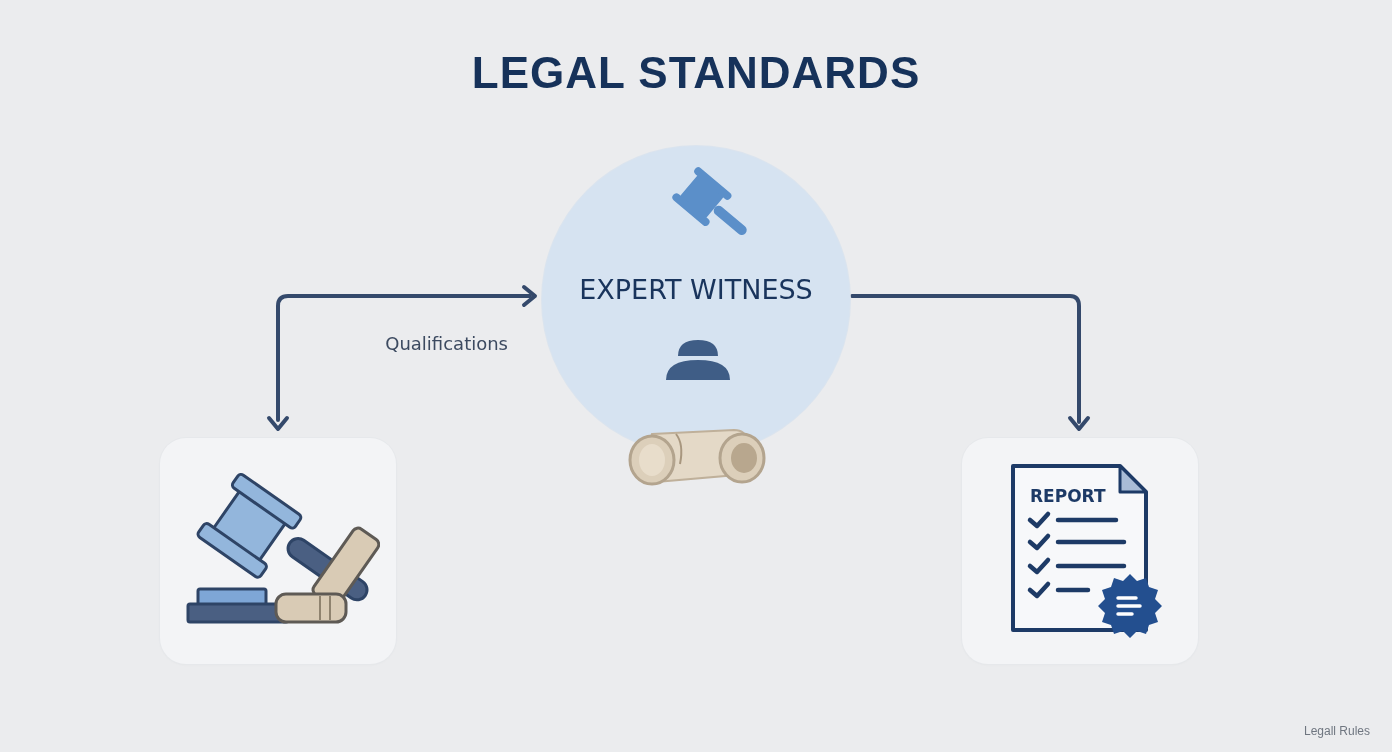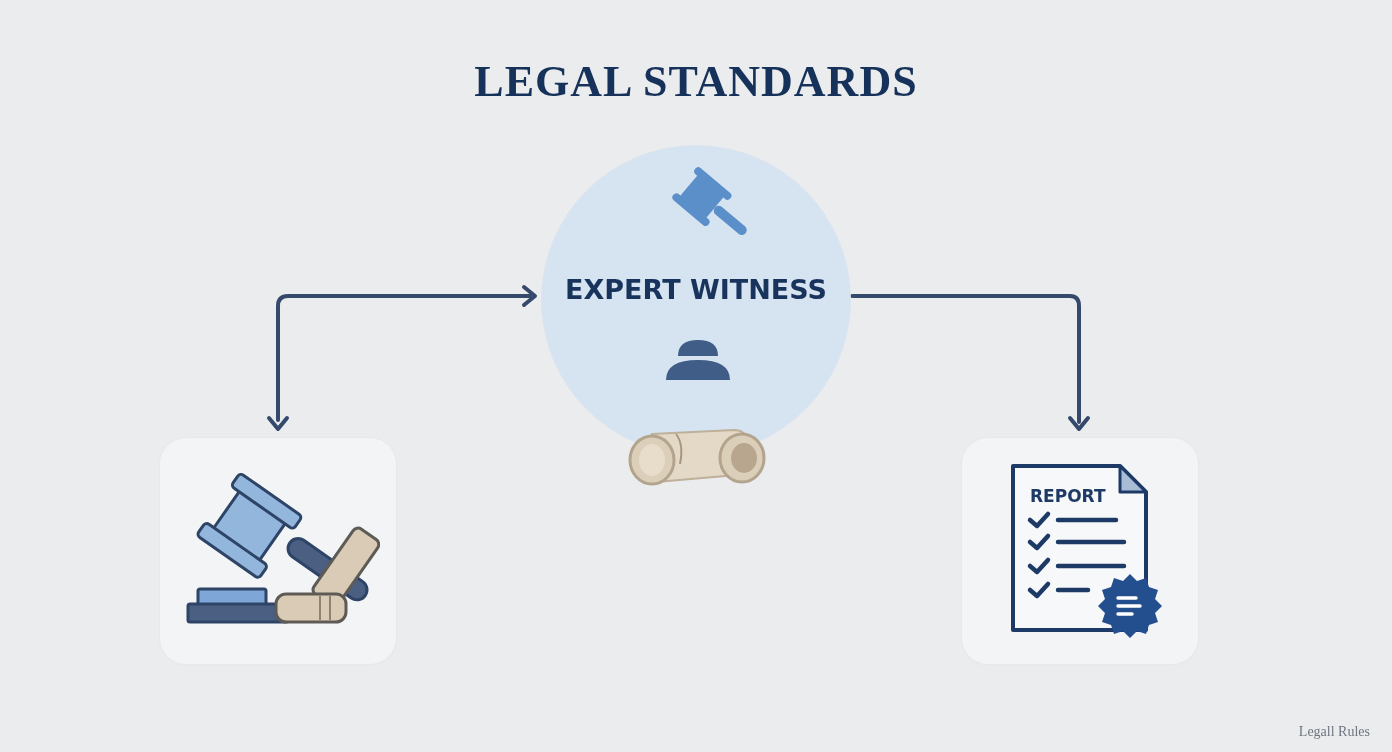--- a/index.html
+++ b/index.html
@@ -2,50 +2,50 @@
 <html><head>
 <meta charset="utf-8">
 <style>
   html, body { margin: 0; padding: 0; }
   body {
     width: 1392px; height: 752px; position: relative; overflow: hidden;
     background: #ebecee;
     font-family: "Liberation Sans", "DejaVu Sans", sans-serif;
   }
   .title {
-    position: absolute; left: 0; top: 56px; width: 1392px; text-align: center;
-    font-family: Liberation Serif, serif; font-weight: bold; font-size: 44px;
+    position: absolute; left: 0; top: 48px; width: 1392px; text-align: center;
+    font-family: Liberation Sans, sans-serif; font-weight: bold; font-size: 44px;
     letter-spacing: 1px; color: #16325a;
   }
   svg.connectors { position: absolute; left: 0; top: 0; }
   .hub {
     position: absolute; left: 542px; top: 146px; width: 308px; height: 308px;
     border-radius: 50%; background: #d6e3f1;
     box-shadow: 0 0 0 1px #dbe4ee;
   }
   .hub-label {
     position: absolute; left: 542px; top: 274px; width: 308px; text-align: center;
-    font-family: "DejaVu Sans", sans-serif; font-weight: bold; font-size: 27px;
+    font-family: "DejaVu Sans", sans-serif; font-weight: normal; font-size: 27px;
     color: #19345c; letter-spacing: 0px;
   }
   .qual {
     position: absolute; left: 330px; top: 331px; width: 178px; text-align: right;
     font-family: "DejaVu Sans", sans-serif; font-size: 18px; line-height: 26px;
     color: #3c4a60;
   }
   .card {
     position: absolute; width: 236px; height: 226px; border-radius: 26px;
     background: #f3f4f6;
     box-shadow: 0 0 0 1px #e6e8eb, 0 1px 3px rgba(0,0,0,0.03);
   }
   .card.left { left: 160px; top: 438px; }
   .card.right { left: 962px; top: 438px; }
   .icon { position: absolute; }
   .footer {
-    position: absolute; right: 22px; top: 724px; font-size: 14px; color: #6f7680; font-family: Liberation Serif, serif;
+    position: absolute; right: 22px; top: 724px; font-size: 12px; color: #6f7680;
   }
 </style>
 </head>
 <body>
 
 <div class="title">LEGAL STANDARDS</div>
 
 <svg class="connectors" width="1392" height="752">
   <g fill="none" stroke="#34496b" stroke-width="4" stroke-linecap="round" stroke-linejoin="round">
 
@@ -84,20 +84,21 @@
 <svg class="icon" style="left:626px;top:424px" width="144" height="64" viewBox="0 0 144 64">
   <path d="M26 10 L108 6 Q120 6 122 18 L122 50 L30 58 Q18 58 14 46 Z" fill="#e4d9c7" stroke="#bfb09a" stroke-width="2"></path>
   <ellipse cx="26" cy="36" rx="22" ry="24" fill="#dccfba" stroke="#b3a48e" stroke-width="3"></ellipse>
   <ellipse cx="26" cy="36" rx="13" ry="16" fill="#e8ddcb"></ellipse>
   <ellipse cx="116" cy="34" rx="22" ry="24" fill="#dccfba" stroke="#b3a48e" stroke-width="3"></ellipse>
   <ellipse cx="118" cy="34" rx="13" ry="15" fill="#b8a78e"></ellipse>
   <path d="M50 10 Q58 20 54 40" stroke="#a8977f" stroke-width="2" fill="none"></path>
 </svg>
 
 <div class="qual">
+  <div>Qualifications</div>
 </div>
 
 <div class="card left"></div>
 <svg class="icon" style="left:180px;top:470px" width="200" height="160" viewBox="0 0 200 160">
 
   <g transform="rotate(35 110 90)">
     <rect x="100" y="66" width="92" height="20" rx="10" fill="#4a5f82" stroke="#2e4466" stroke-width="3"></rect>
   </g>
 
   <g transform="rotate(35 70 55)">

